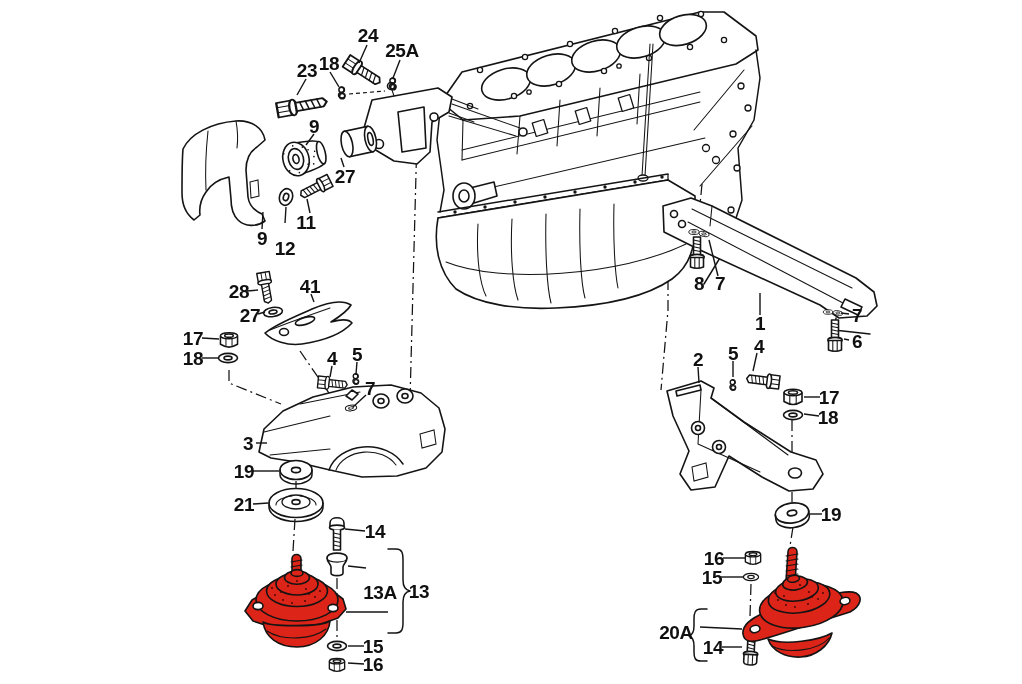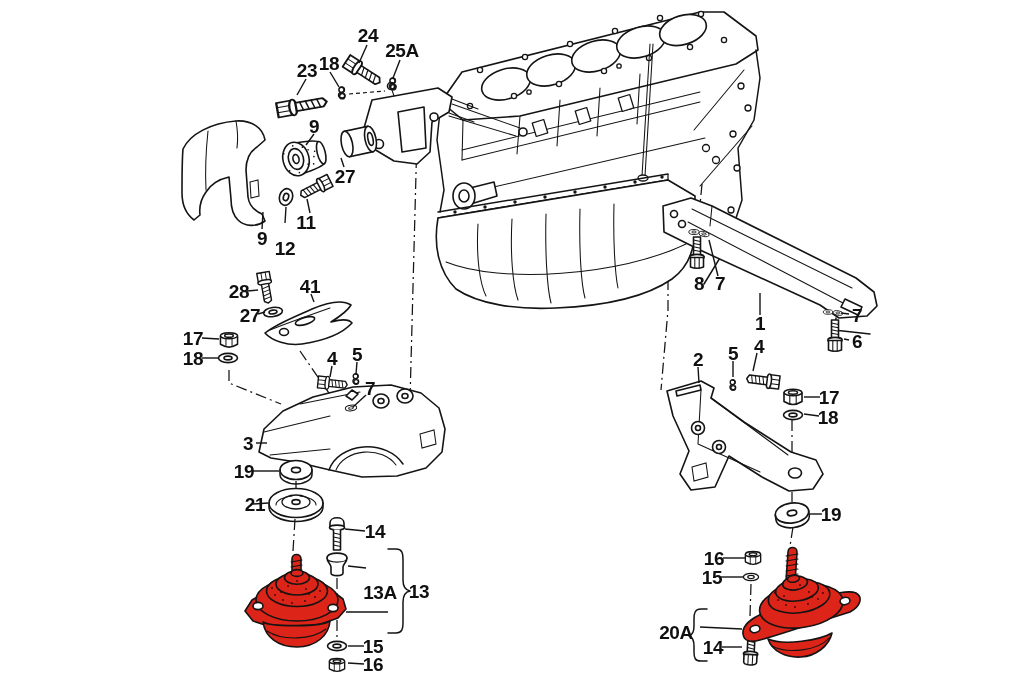--- a/index.html
+++ b/index.html
@@ -477,21 +477,21 @@
       <div class="callout" style="left: 239px; top: 291px;">28</div>
       <div class="callout" style="left: 250px; top: 315px;">27</div>
       <div class="callout" style="left: 310px; top: 286px;">41</div>
       <div class="callout" style="left: 193px; top: 338px;">17</div>
       <div class="callout" style="left: 193px; top: 358px;">18</div>
       <div class="callout" style="left: 332px; top: 358px;">4</div>
       <div class="callout" style="left: 357px; top: 354px;">5</div>
       <div class="callout" style="left: 370px; top: 388px;">7</div>
       <div class="callout" style="left: 248px; top: 443px;">3</div>
       <div class="callout" style="left: 244px; top: 471px;">19</div>
-      <div class="callout" style="left: 244px; top: 504px; margin-left: 11px;">21</div>
+      <div class="callout" style="left: 244px; top: 504px;">21</div>
       <div class="callout" style="left: 375px; top: 531px;">14</div>
       <div class="callout" style="left: 380px; top: 592px;">13A</div>
       <div class="callout" style="left: 419px; top: 591px;">13</div>
       <div class="callout" style="left: 373px; top: 646px;">15</div>
       <div class="callout" style="left: 373px; top: 664px;">16</div>
       <div class="callout" style="left: 699px; top: 283px;">8</div>
       <div class="callout" style="left: 720px; top: 283px;">7</div>
       <div class="callout" style="left: 760px; top: 323px;">1</div>
       <div class="callout" style="left: 857px; top: 315px;">7</div>
       <div class="callout" style="left: 857px; top: 341px;">6</div>

